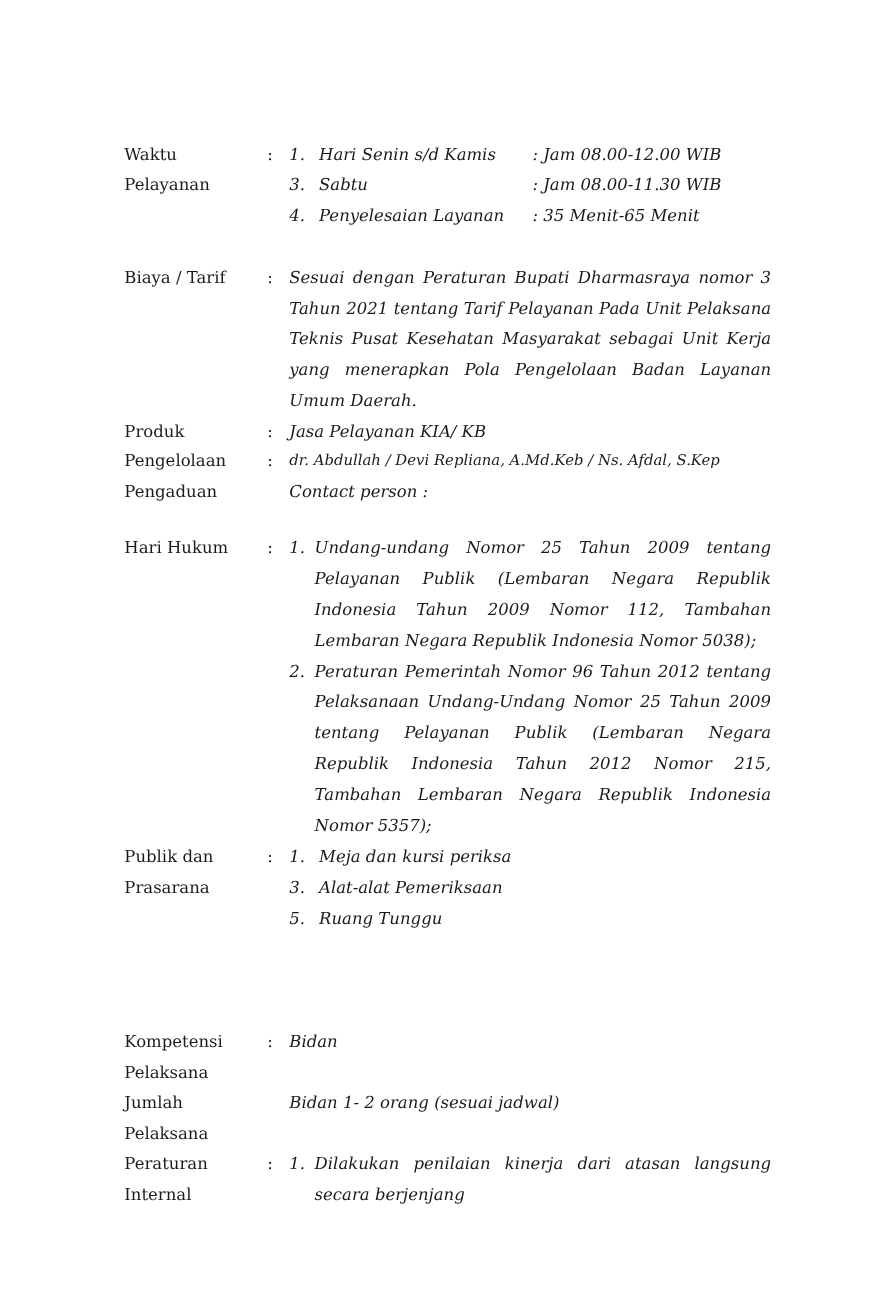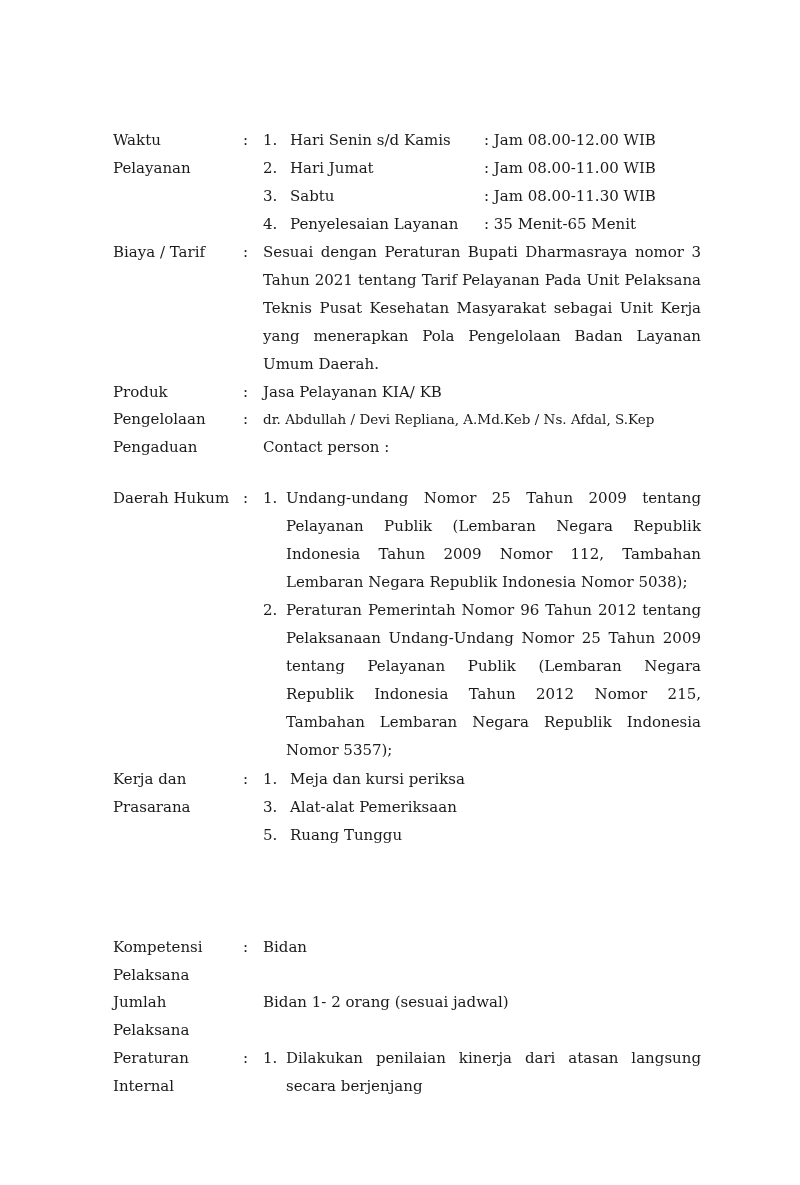--- a/index.html
+++ b/index.html
@@ -2,21 +2,21 @@
 <html><head>
 <meta charset="utf-8">
 <style>
   html, body { margin: 0; padding: 0; background: #ffffff; }
   body { width: 800px; height: 1185px; position: relative; overflow: hidden;
          font-family: "DejaVu Serif", "Liberation Serif", serif; color: #1a1a1a; }
   .page { position: absolute; left: 4px; top: 0; width: 800px; height: 1185px; }
   .row { position: absolute; left: 109px; width: 590px; }
   .label { position: absolute; left: 0; top: 0; width: 128px; font-size: 15px; line-height: 28px; }
   .colon { position: absolute; left: 130px; top: 0; width: 10px; font-size: 15px; line-height: 28px; }
-  .value { position: absolute; left: 150px; top: 0; width: 438px; font-size: 15px; line-height: 28px; }
+  .value { position: absolute; left: 150px; top: 0; width: 438px; font-size: 15px; line-height: 28px; font-style: italic; }
   .justify { text-align: justify; text-align-last: left; }
   .line { display: block; height: 28px; white-space: nowrap; }
   .num { display: inline-block; width: 27px; }
   .sched-name { display: inline-block; width: 194px; }
   .small { font-size: 13.5px; }
   .legal-item { position: relative; padding-left: 23px; }
   .legal-item .lnum { position: absolute; left: 0; top: 0; }
   .legal-item .ltext { display: block; text-align: justify; text-align-last: left; word-spacing: 0px; }
 </style>
 </head>
@@ -25,21 +25,20 @@
 <div class="page">
 
   <div class="row" style="top:126px;">
     <div class="label">
       <span class="line">Waktu</span>
       <span class="line">Pelayanan</span>
     </div>
     <div class="colon">:</div>
     <div class="value">
       <span class="line"><span class="num">1.</span><span class="sched-name">Hari Senin s/d Kamis</span><span>: Jam 08.00-12.00 WIB</span></span>
-      <span class="line"><span class="num">2.</span><span class="sched-name">Hari Jumat</span><span>: Jam 08.00-11.00 WIB</span></span>
       <span class="line"><span class="num">3.</span><span class="sched-name">Sabtu</span><span>: Jam 08.00-11.30 WIB</span></span>
       <span class="line"><span class="num">4.</span><span class="sched-name">Penyelesaian Layanan</span><span>: 35 Menit-65 Menit</span></span>
     </div>
   </div>
 
   <div class="row" style="top:238px;">
     <div class="label">Biaya / Tarif</div>
     <div class="colon">:</div>
     <div class="value justify">Sesuai dengan Peraturan Bupati Dharmasraya nomor 3 Tahun 2021 tentang Tarif Pelayanan Pada Unit Pelaksana Teknis Pusat Kesehatan Masyarakat sebagai Unit Kerja yang menerapkan Pola Pengelolaan Badan Layanan Umum Daerah.</div>
   </div>
@@ -56,37 +55,37 @@
       <span class="line">Pengaduan</span>
     </div>
     <div class="colon">:</div>
     <div class="value">
       <span class="line small">dr. Abdullah / Devi Repliana, A.Md.Keb / Ns. Afdal, S.Kep</span>
       <span class="line">Contact person :</span>
     </div>
   </div>
 
   <div class="row" style="top:484px;">
-    <div class="label">Daerah Hukum</div>
+    <div class="label">Hari Hukum</div>
     <div class="colon">:</div>
     <div class="value">
       <div class="legal-item">
         <span class="lnum">1.</span>
         <span class="ltext">Undang-undang Nomor 25 Tahun 2009 tentang Pelayanan Publik (Lembaran Negara Republik Indonesia Tahun 2009 Nomor 112, Tambahan Lembaran Negara Republik Indonesia Nomor 5038);</span>
       </div>
       <div class="legal-item">
         <span class="lnum">2.</span>
         <span class="ltext">Peraturan Pemerintah Nomor 96 Tahun 2012 tentang Pelaksanaan Undang-Undang Nomor 25 Tahun 2009 tentang Pelayanan Publik (Lembaran Negara Republik Indonesia Tahun 2012 Nomor 215, Tambahan Lembaran Negara Republik Indonesia Nomor 5357);</span>
       </div>
     </div>
   </div>
 
   <div class="row" style="top:765px;">
     <div class="label">
-      <span class="line">Kerja dan</span>
+      <span class="line">Publik dan</span>
       <span class="line">Prasarana</span>
     </div>
     <div class="colon">:</div>
     <div class="value">
       <span class="line"><span class="num">1.</span><span>Meja dan kursi periksa</span></span>
       <span class="line"><span class="num">3.</span><span>Alat-alat Pemeriksaan</span></span>
       <span class="line"><span class="num">5.</span><span>Ruang Tunggu</span></span>
     </div>
   </div>
 

